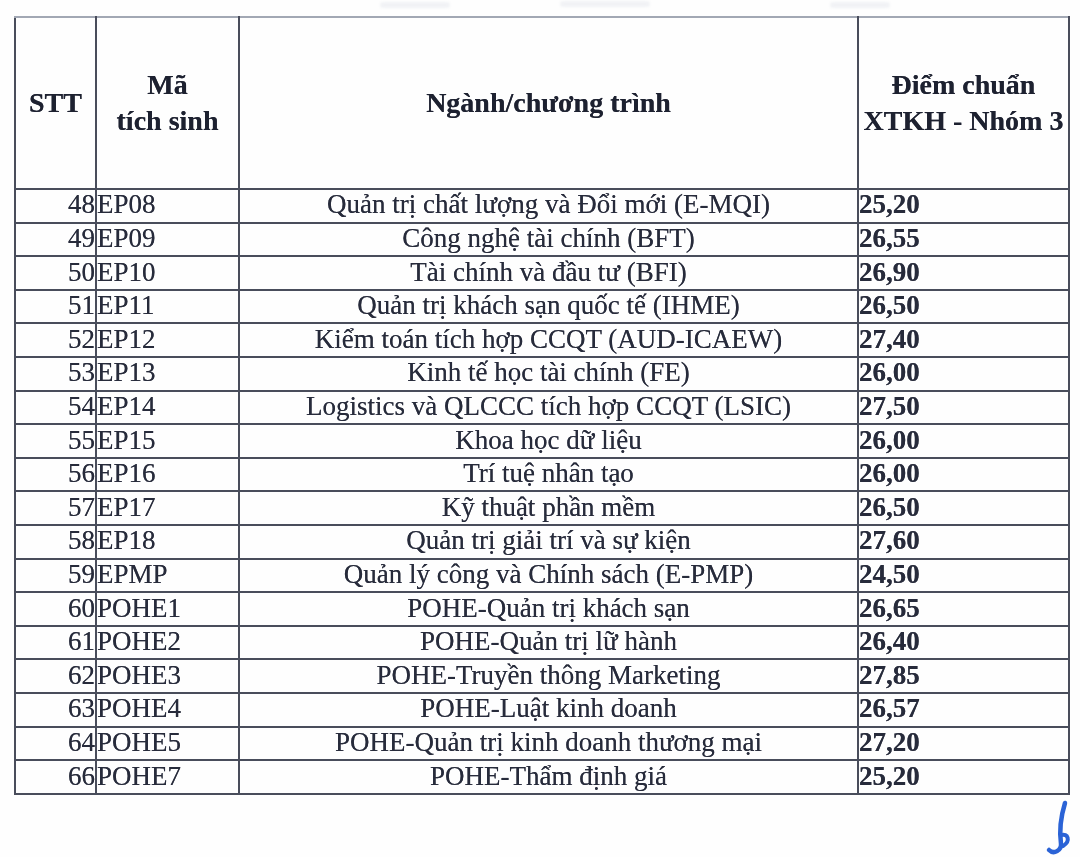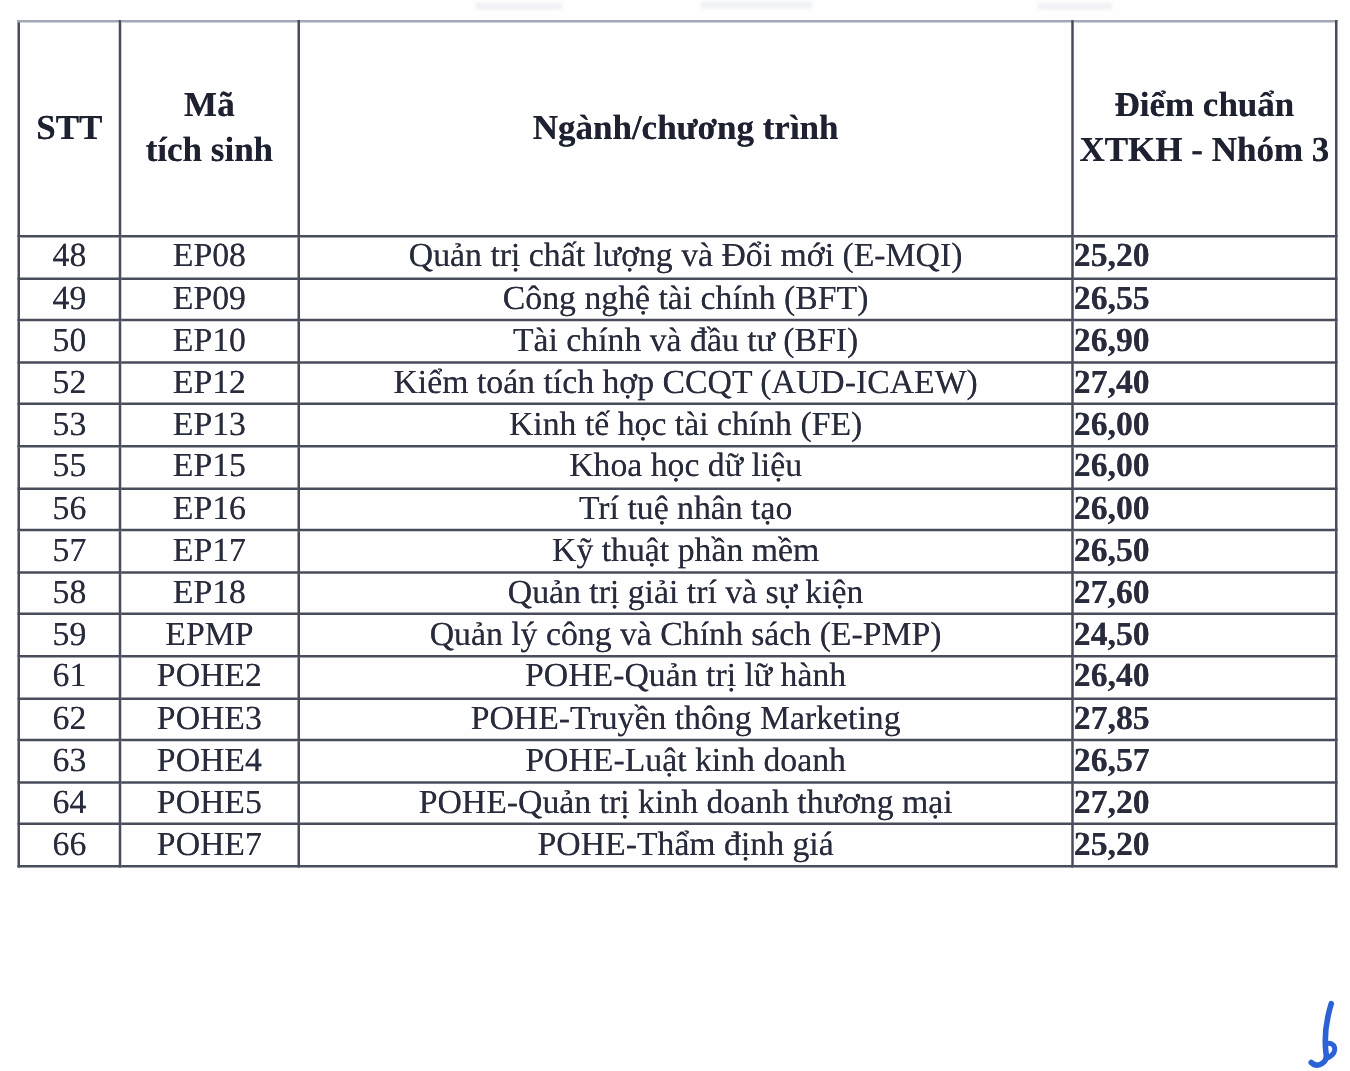--- a/index.html
+++ b/index.html
@@ -53,22 +53,22 @@
   .scores thead th .l { display: block; }
   .scores tbody tr { height: 33.6px; }
   .scores td {
     font-size: 27px;
     line-height: 1.08;
     color: #272b3b;
     vertical-align: bottom;
     padding-bottom: 2px;
     text-shadow: 0 0 0.5px rgba(32,36,52,0.75);
   }
-  .c-stt   { text-align: center; }
-  .c-code  { text-align: center; }
+  .c-stt   { text-align: right; }
+  .c-code  { }
   .c-prog  { text-align: center; padding-left: 14px; }
   .c-score { font-weight: bold; }
 
   .pen-mark {
     position: absolute;
     left: 1040px; top: 800px;
     width: 38px; height: 57px;
   }
 </style>
 </head>
@@ -118,32 +118,44 @@
           <td class="c-prog">Công nghệ tài chính (BFT)</td>
           <td class="c-score">26,55</td>
         </tr>
         <tr>
           <td class="c-stt">50</td>
           <td class="c-code">EP10</td>
           <td class="c-prog">Tài chính và đầu tư (BFI)</td>
           <td class="c-score">26,90</td>
         </tr>
         <tr>
+          <td class="c-stt">51</td>
+          <td class="c-code">EP11</td>
+          <td class="c-prog">Quản trị khách sạn quốc tế (IHME)</td>
+          <td class="c-score">26,50</td>
+        </tr>
+        <tr>
           <td class="c-stt">52</td>
           <td class="c-code">EP12</td>
           <td class="c-prog">Kiểm toán tích hợp CCQT (AUD-ICAEW)</td>
           <td class="c-score">27,40</td>
         </tr>
         <tr>
           <td class="c-stt">53</td>
           <td class="c-code">EP13</td>
           <td class="c-prog">Kinh tế học tài chính (FE)</td>
           <td class="c-score">26,00</td>
         </tr>
         <tr>
+          <td class="c-stt">54</td>
+          <td class="c-code">EP14</td>
+          <td class="c-prog">Logistics và QLCCC tích hợp CCQT (LSIC)</td>
+          <td class="c-score">27,50</td>
+        </tr>
+        <tr>
           <td class="c-stt">55</td>
           <td class="c-code">EP15</td>
           <td class="c-prog">Khoa học dữ liệu</td>
           <td class="c-score">26,00</td>
         </tr>
         <tr>
           <td class="c-stt">56</td>
           <td class="c-code">EP16</td>
           <td class="c-prog">Trí tuệ nhân tạo</td>
           <td class="c-score">26,00</td>
@@ -160,20 +172,26 @@
           <td class="c-prog">Quản trị giải trí và sự kiện</td>
           <td class="c-score">27,60</td>
         </tr>
         <tr>
           <td class="c-stt">59</td>
           <td class="c-code">EPMP</td>
           <td class="c-prog">Quản lý công và Chính sách (E-PMP)</td>
           <td class="c-score">24,50</td>
         </tr>
         <tr>
+          <td class="c-stt">60</td>
+          <td class="c-code">POHE1</td>
+          <td class="c-prog">POHE-Quản trị khách sạn</td>
+          <td class="c-score">26,65</td>
+        </tr>
+        <tr>
           <td class="c-stt">61</td>
           <td class="c-code">POHE2</td>
           <td class="c-prog">POHE-Quản trị lữ hành</td>
           <td class="c-score">26,40</td>
         </tr>
         <tr>
           <td class="c-stt">62</td>
           <td class="c-code">POHE3</td>
           <td class="c-prog">POHE-Truyền thông Marketing</td>
           <td class="c-score">27,85</td>

